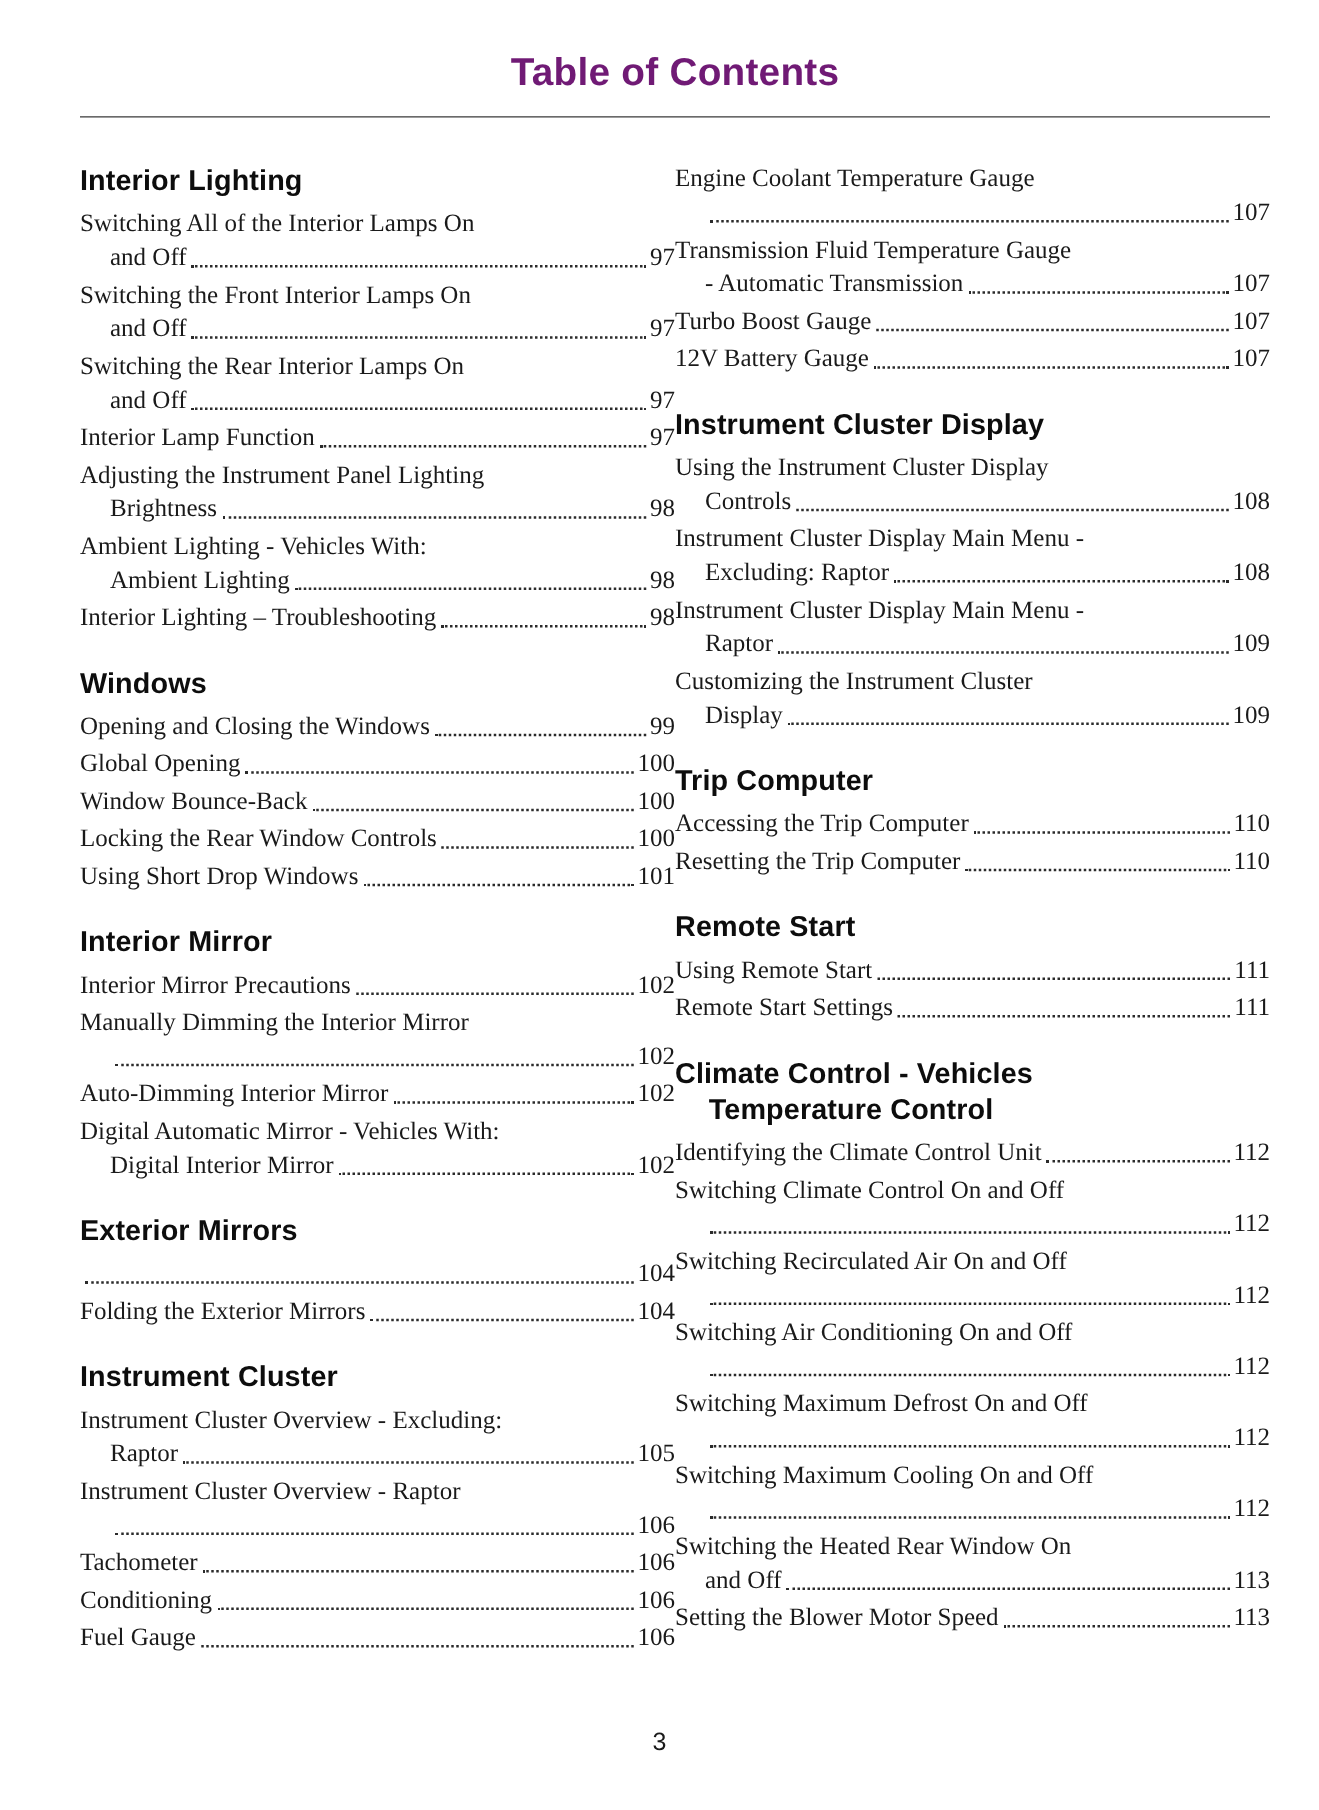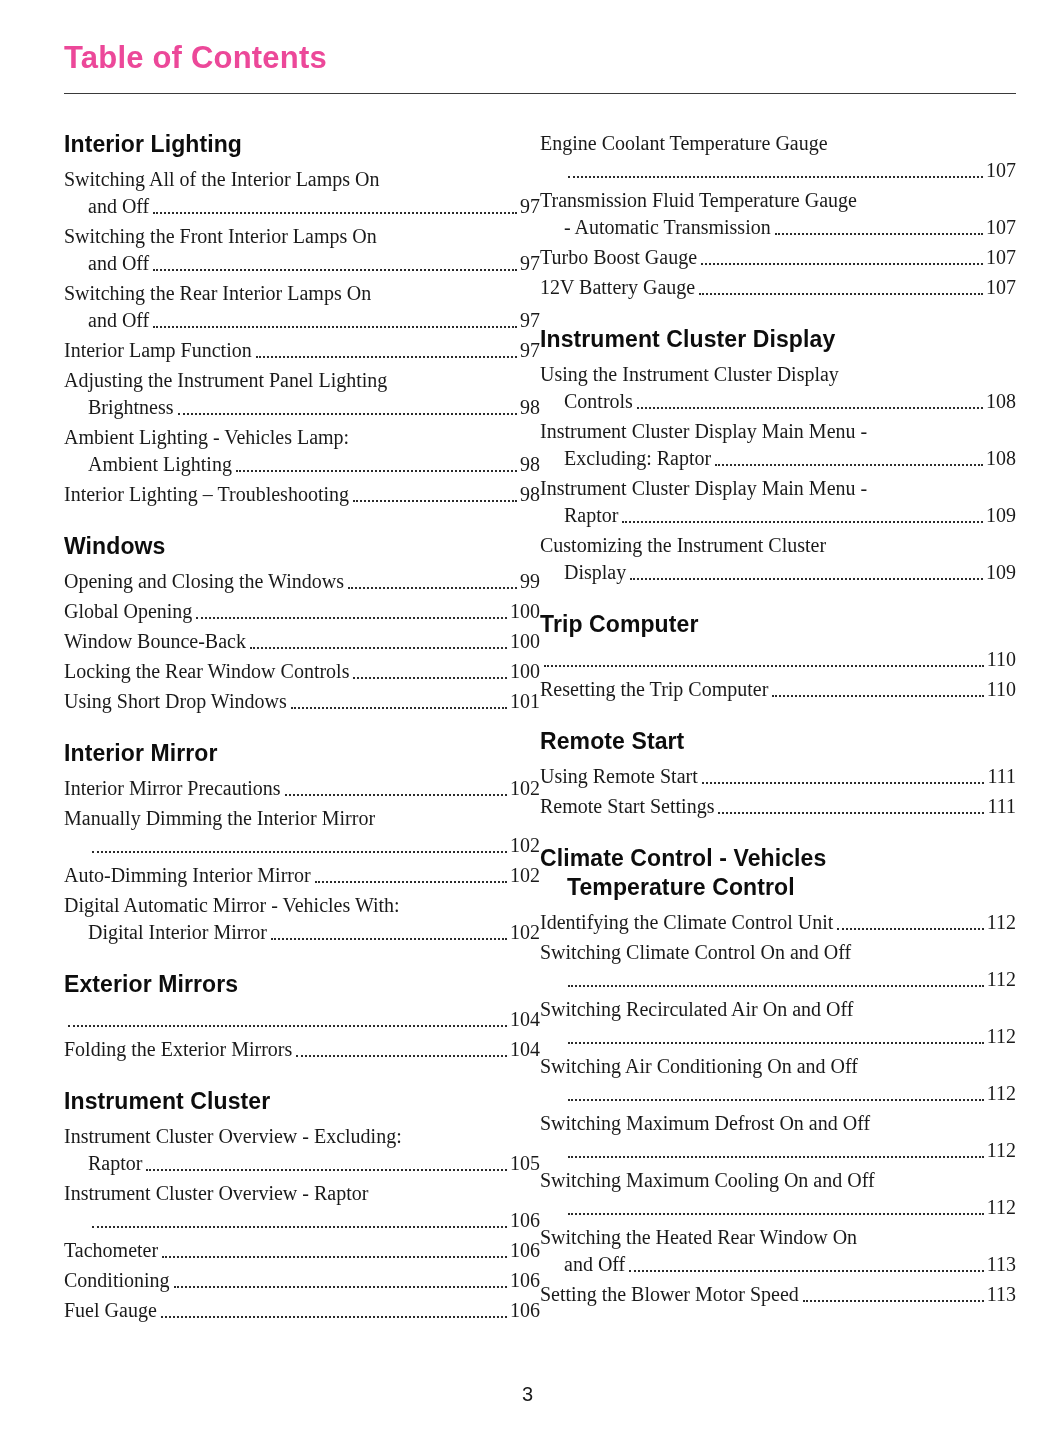--- a/index.html
+++ b/index.html
@@ -8,24 +8,25 @@
     width: 1055px;
     height: 1448px;
     position: relative;
     font-family: "Liberation Sans", sans-serif;
     color: #1a1a1a;
     overflow: hidden;
   }
   .page-inner { padding: 40px 39px 0 64px; }
 
   h1 {
+    text-align: center;
     font-size: 31px;
     font-weight: bold;
     letter-spacing: 0.2px;
-    color: #ec4899;
+    color: #701a75;
   }
   .rule {
     border-bottom: 1.6px solid #3a3a3a;
     margin-top: 17px;
   }
 
   .columns {
     display: flex;
     margin-top: 36px;
   }
@@ -121,21 +122,21 @@
           </div>
           <div class="entry">
             <div class="line">Adjusting the Instrument Panel Lighting</div>
             <div class="lastline cont">
               <span class="txt">Brightness</span>
               <span class="dots"></span>
               <span class="page">98</span>
             </div>
           </div>
           <div class="entry">
-            <div class="line">Ambient Lighting - Vehicles Lamp:</div>
+            <div class="line">Ambient Lighting - Vehicles With:</div>
             <div class="lastline cont">
               <span class="txt">Ambient Lighting</span>
               <span class="dots"></span>
               <span class="page">98</span>
             </div>
           </div>
           <div class="entry">
             <div class="lastline">
               <span class="txt">Interior Lighting – Troubleshooting</span>
               <span class="dots"></span>
@@ -348,20 +349,21 @@
               <span class="page">109</span>
             </div>
           </div>
         </section>
         <section>
           <h2>
             <div class="h-first">Trip Computer</div>
           </h2>
           <div class="entry">
             <div class="lastline">
+              <span class="txt">Accessing the Trip Computer</span>
               <span class="dots"></span>
               <span class="page">110</span>
             </div>
           </div>
           <div class="entry">
             <div class="lastline">
               <span class="txt">Resetting the Trip Computer</span>
               <span class="dots"></span>
               <span class="page">110</span>
             </div>

